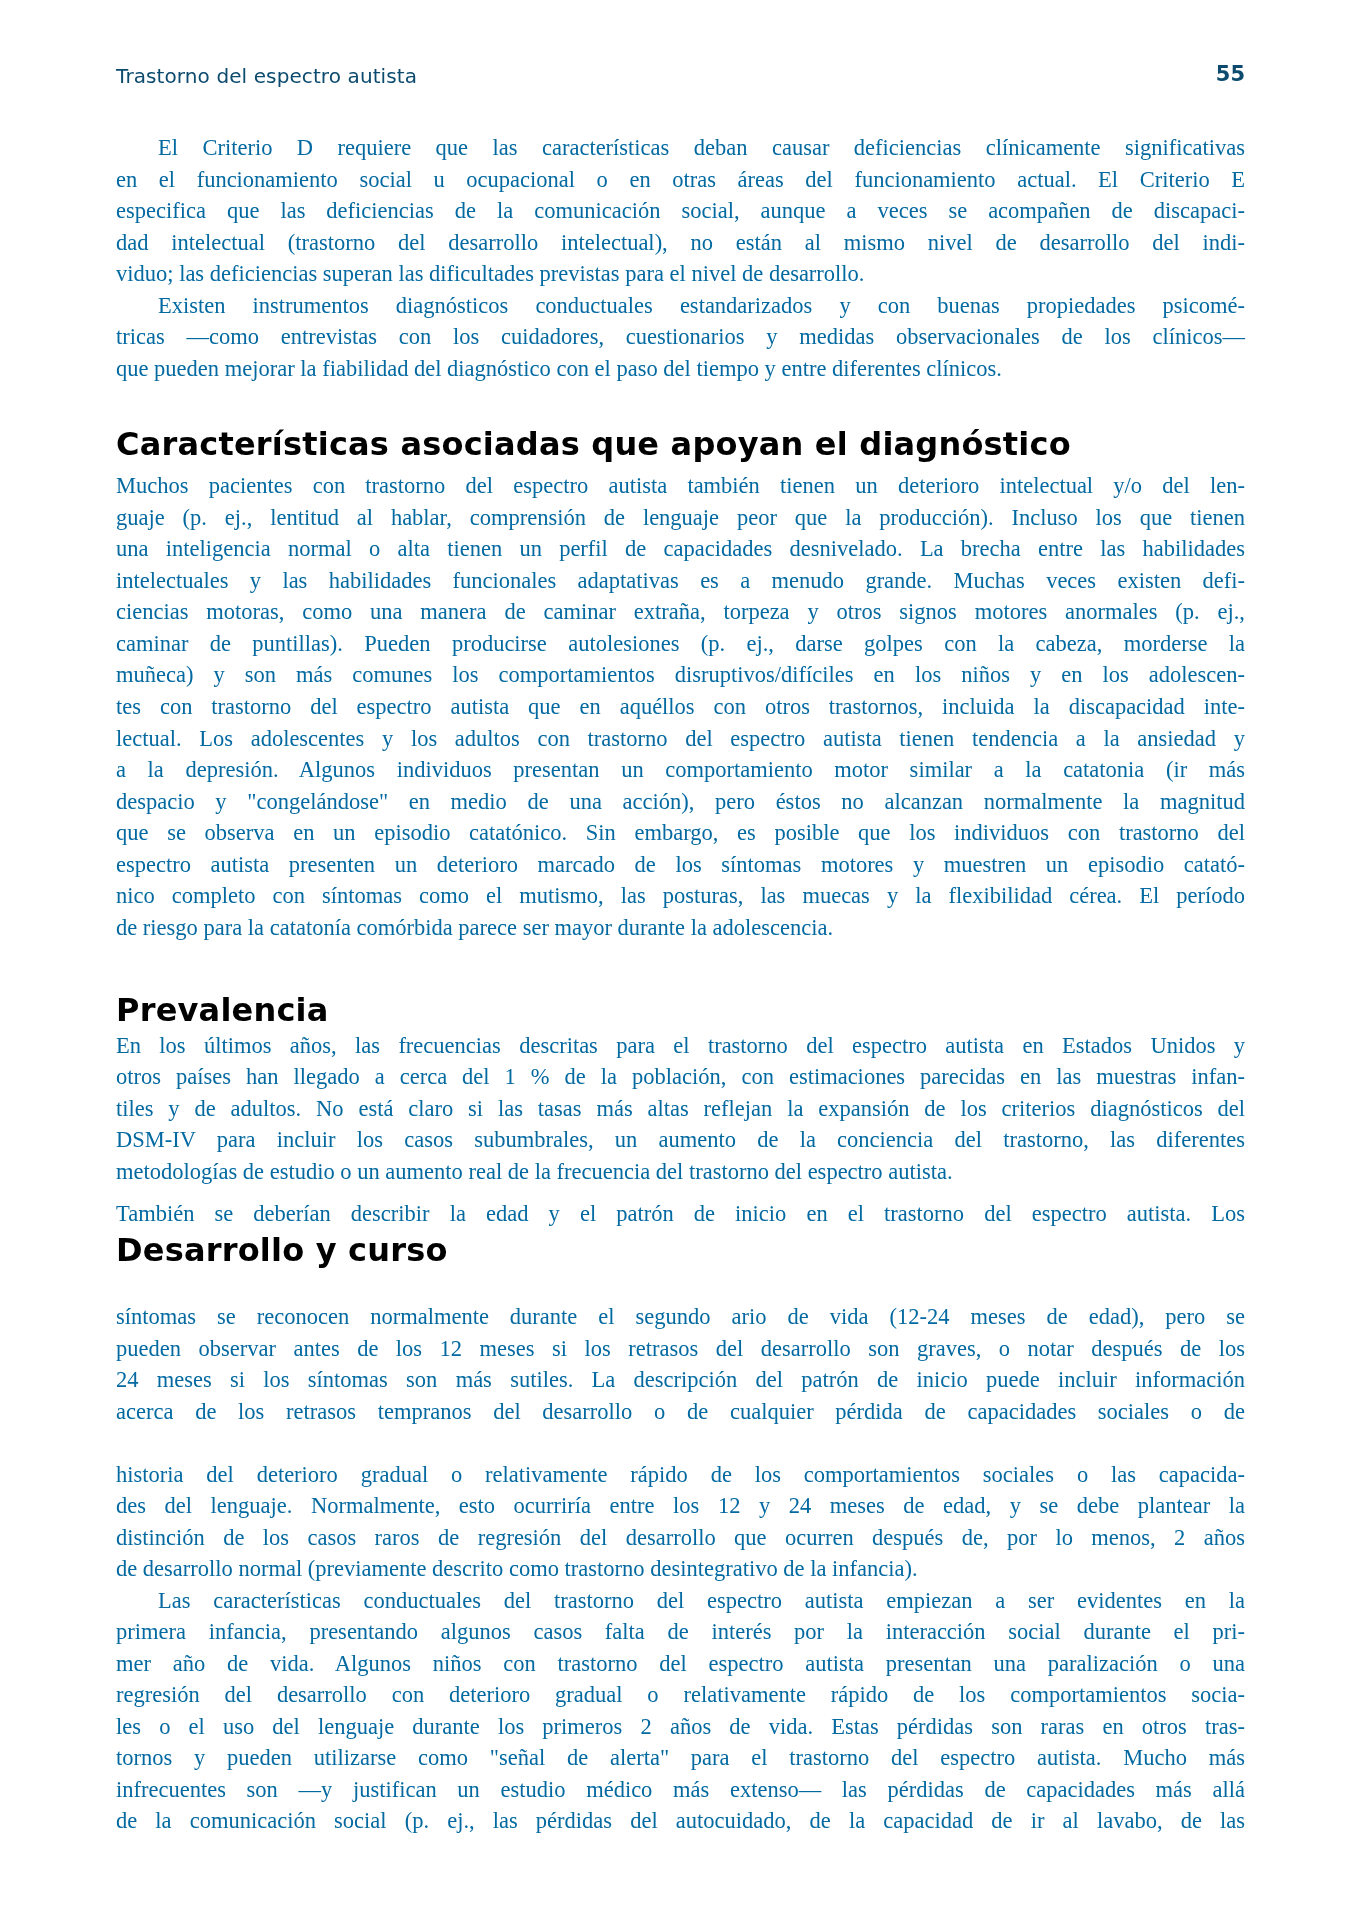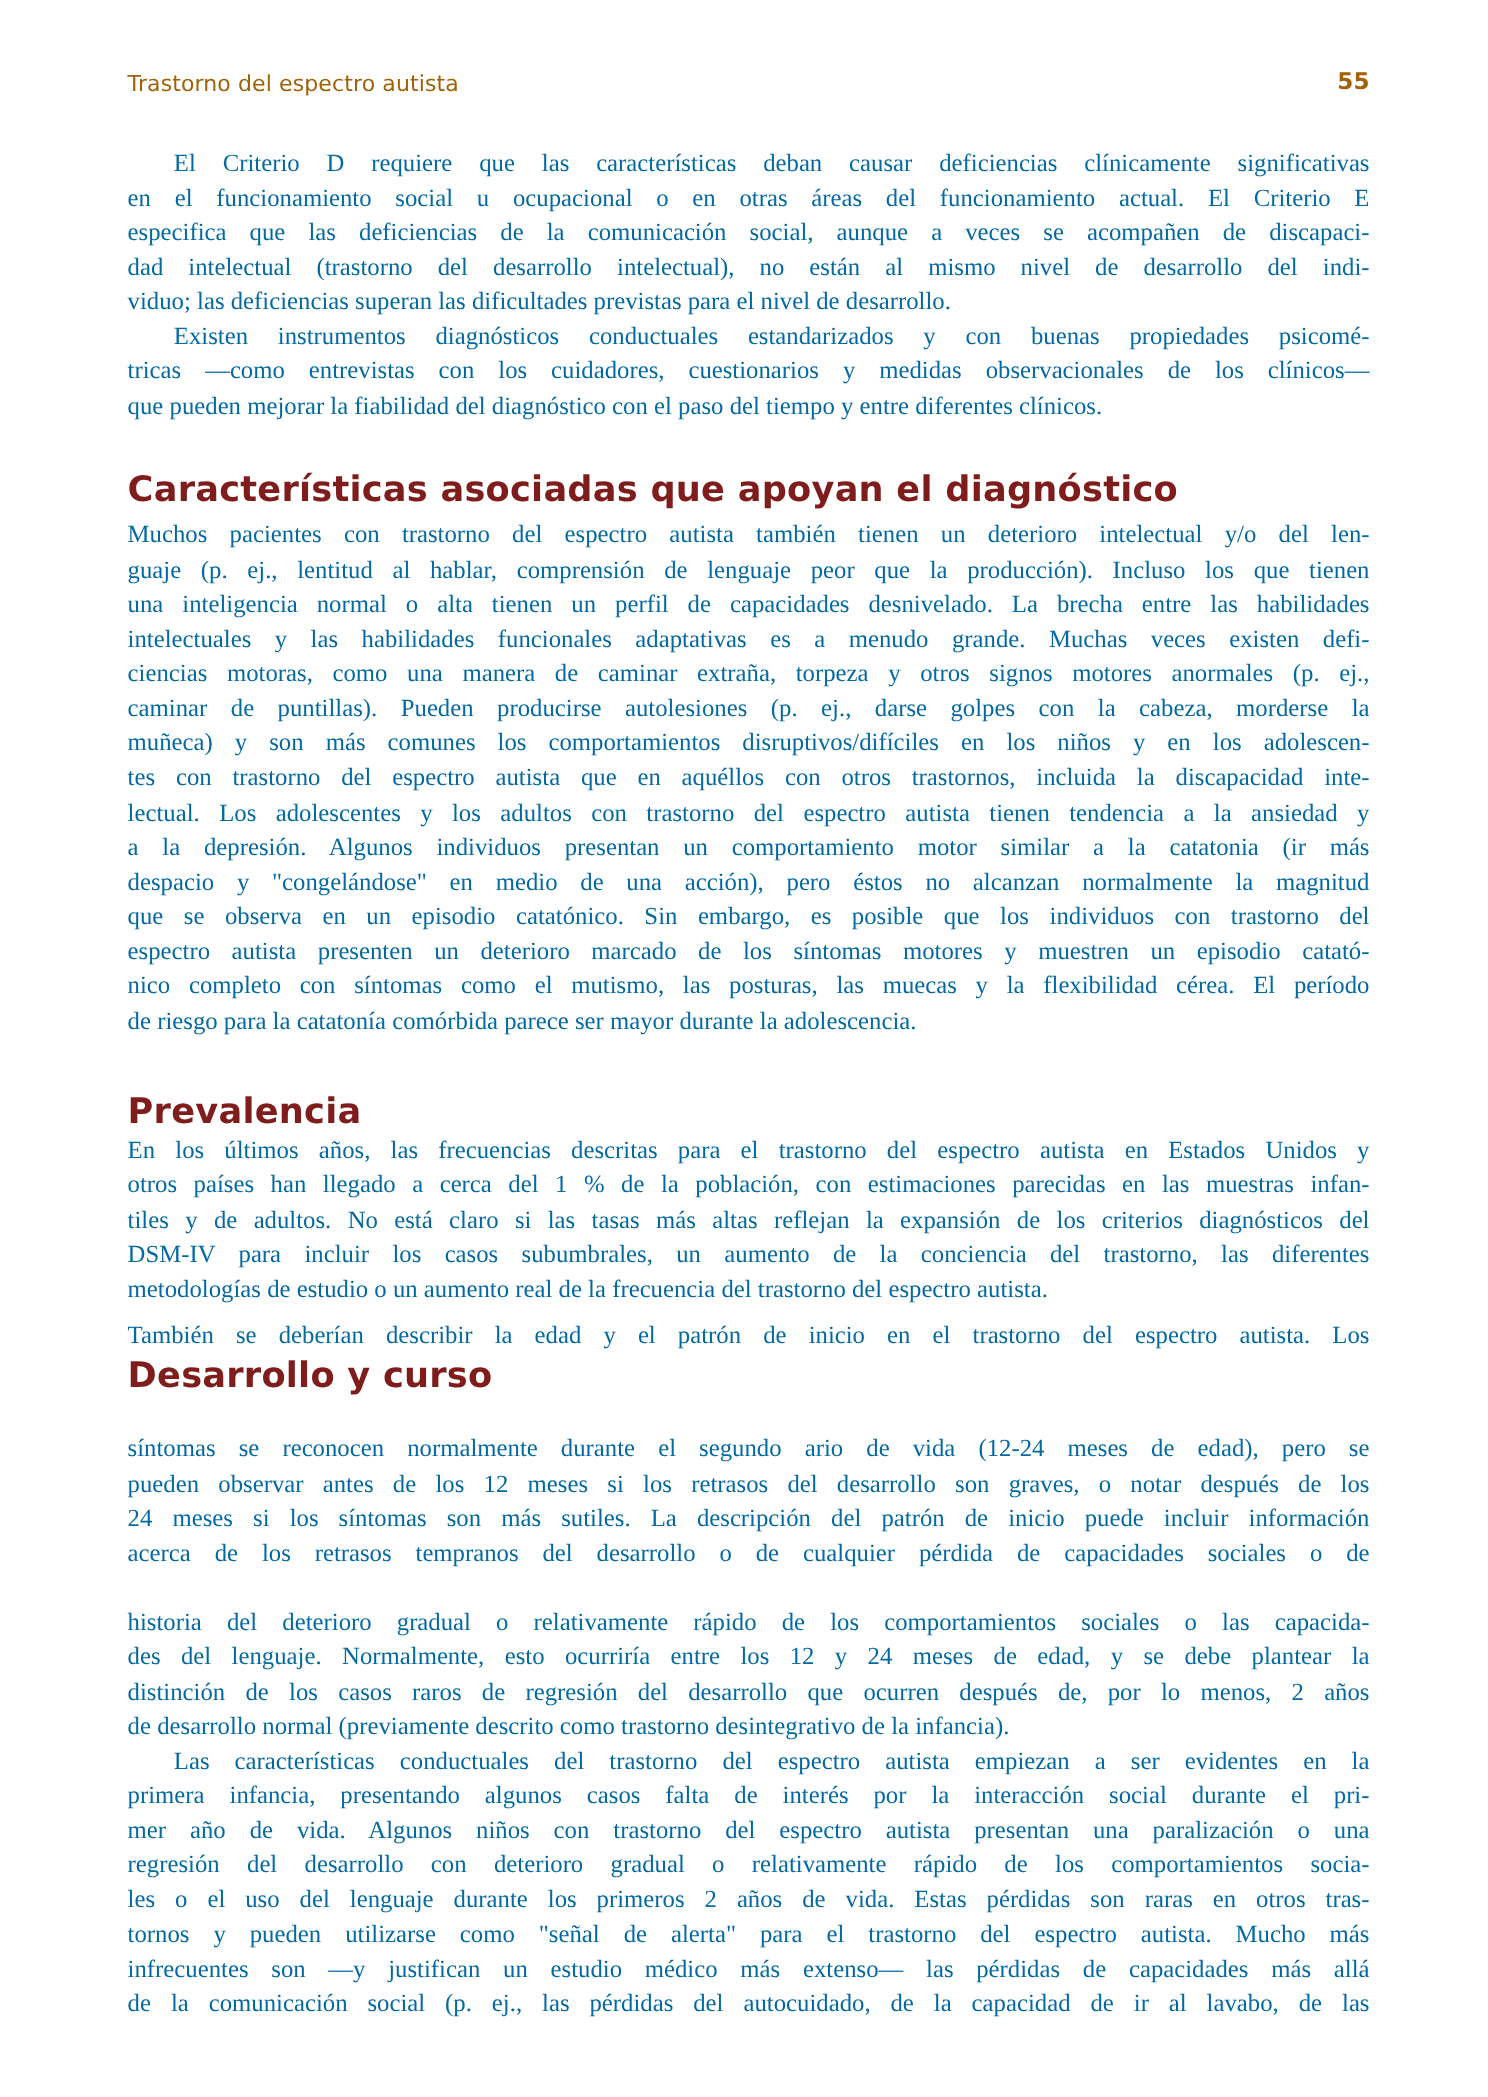--- a/index.html
+++ b/index.html
@@ -1,35 +1,35 @@
 <!DOCTYPE html>
 <html><head>
 <meta charset="utf-8">
 <style>
   html, body { margin: 0; padding: 0; background: #ffffff; }
   body { width: 1353px; height: 1906px; position: relative; overflow: hidden; color: #111111; }
   .page { position: absolute; left: 0; top: 0; width: 1353px; height: 1906px; background: #ffffff; }
   .running-head {
     position: absolute; left: 116px; top: 62px; width: 1129px; height: 30px;
-    font-family: "DejaVu Sans", sans-serif; font-size: 20px; color: #a16207;
+    font-family: "DejaVu Sans", sans-serif; font-size: 20px; color: #0c4a6e;
   }
   .running-head .title { position: absolute; left: 0; top: 2px; letter-spacing: 0.1px; }
   .running-head .num { position: absolute; right: 0; top: 0; font-weight: bold; font-size: 21px; }
   .line {
     position: absolute; left: 116px; width: 1129px; height: 30px;
     font-family: "Liberation Serif", serif; font-size: 22.5px; line-height: 30px;
     white-space: nowrap; text-align: justify; text-align-last: justify;
     color: #0369a1;
   }
   .line.indent { left: 158px; width: 1087px; }
   .line.last { text-align-last: left; }
   .heading {
     position: absolute; left: 116px;
     font-family: "DejaVu Sans", sans-serif; font-weight: bold; font-size: 32px;
-    line-height: 40px; color: #7f1d1d; white-space: nowrap; letter-spacing: 0.2px;
+    line-height: 40px; color: #000000; white-space: nowrap; letter-spacing: 0.2px;
   }
 </style>
 </head>
 <body>
 
 <div class="page">
 
   <div class="running-head">
     <span class="title">Trastorno del espectro autista</span>
     <span class="num">55</span>

